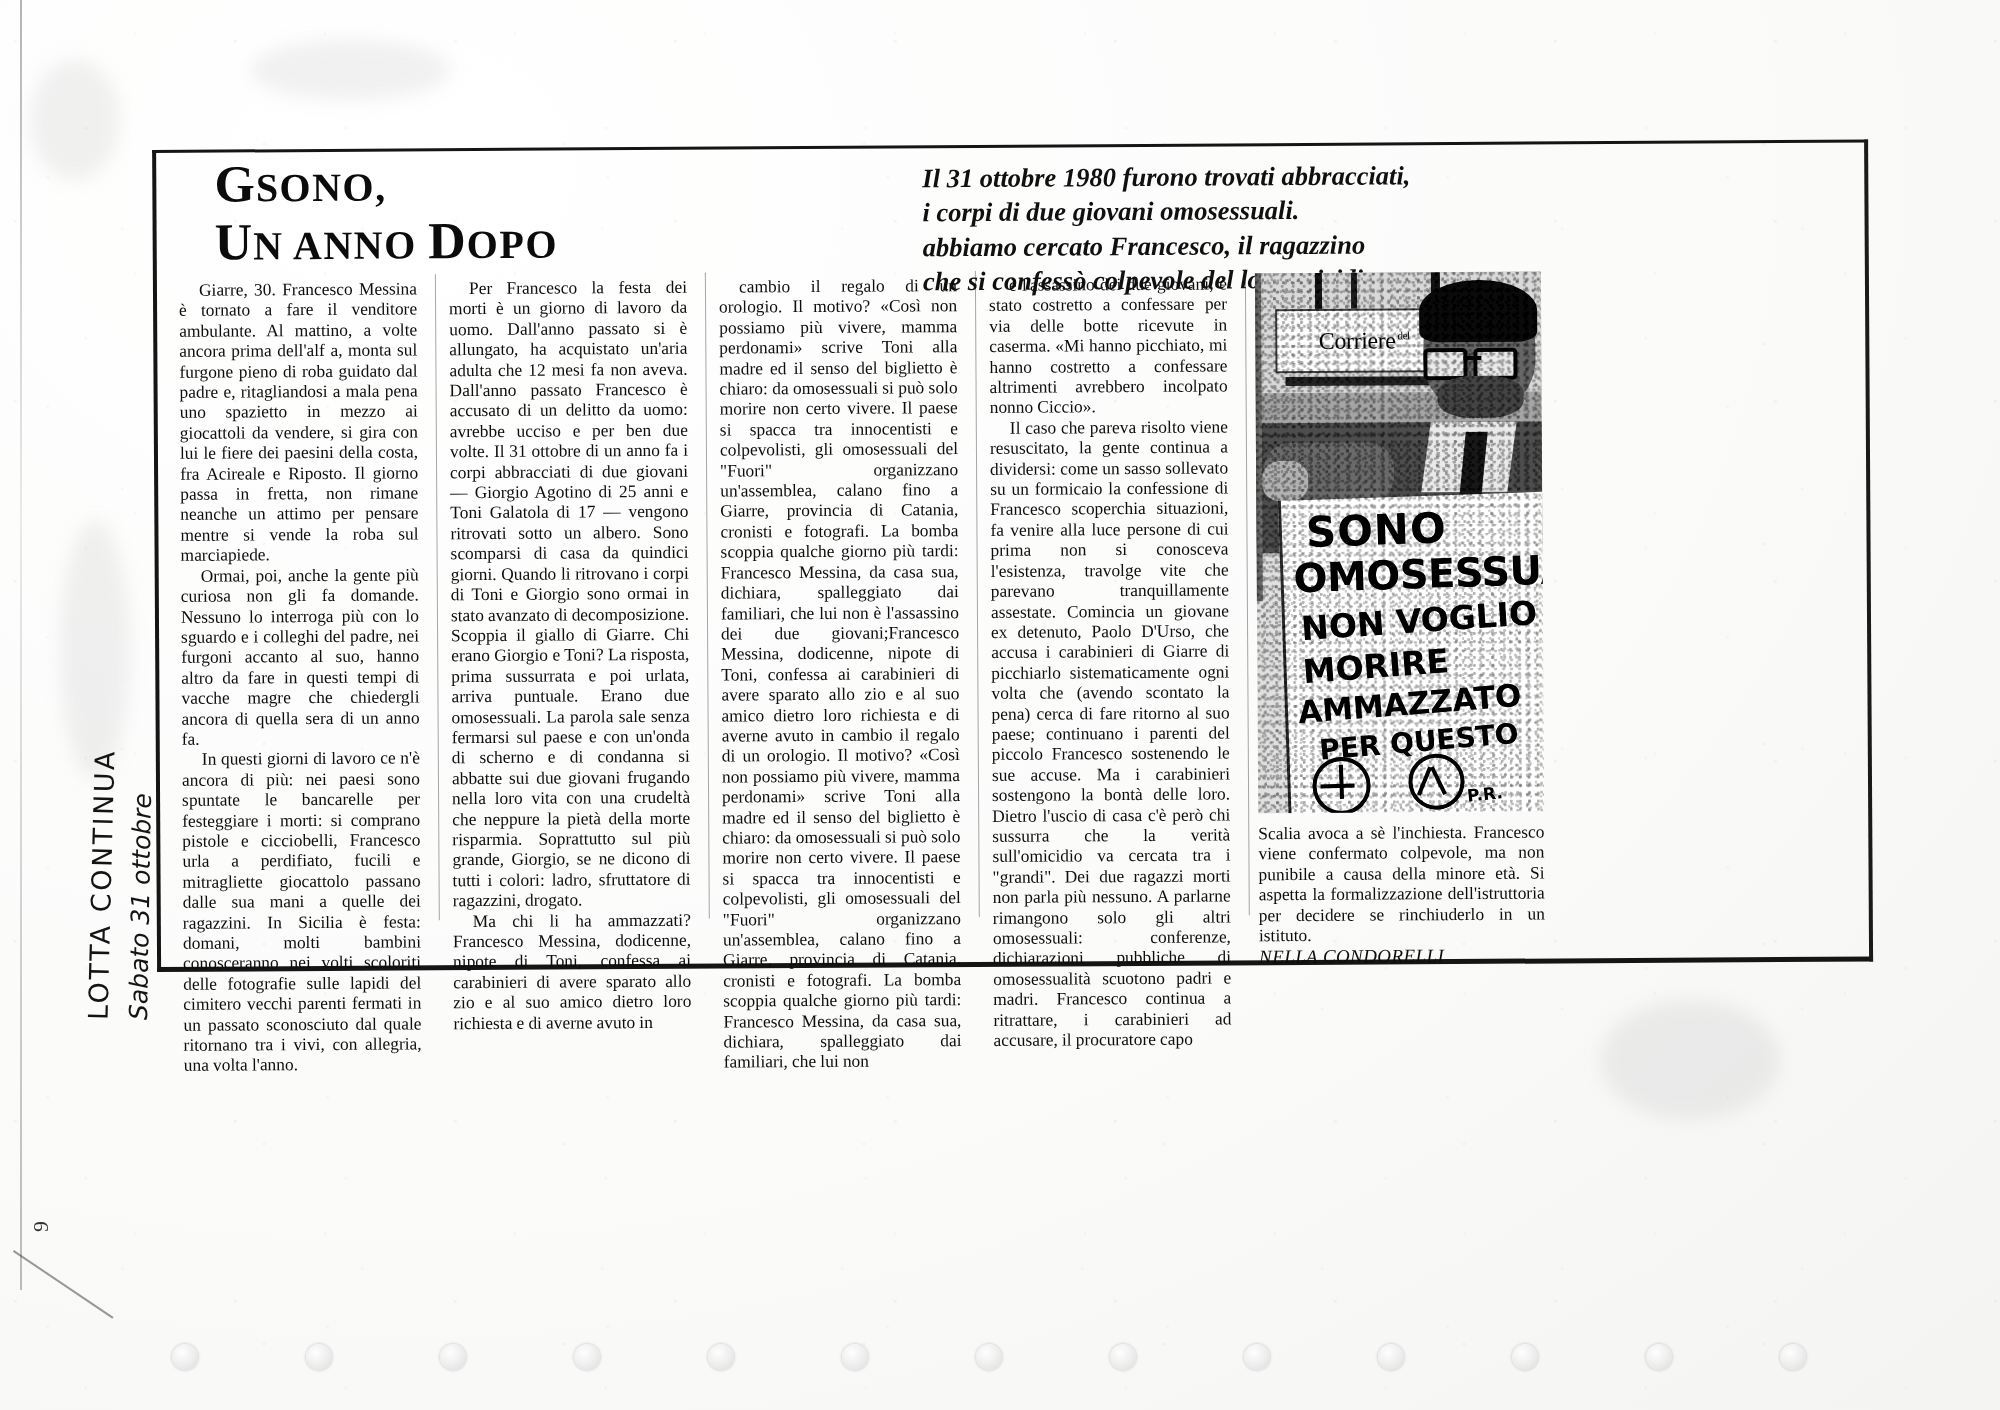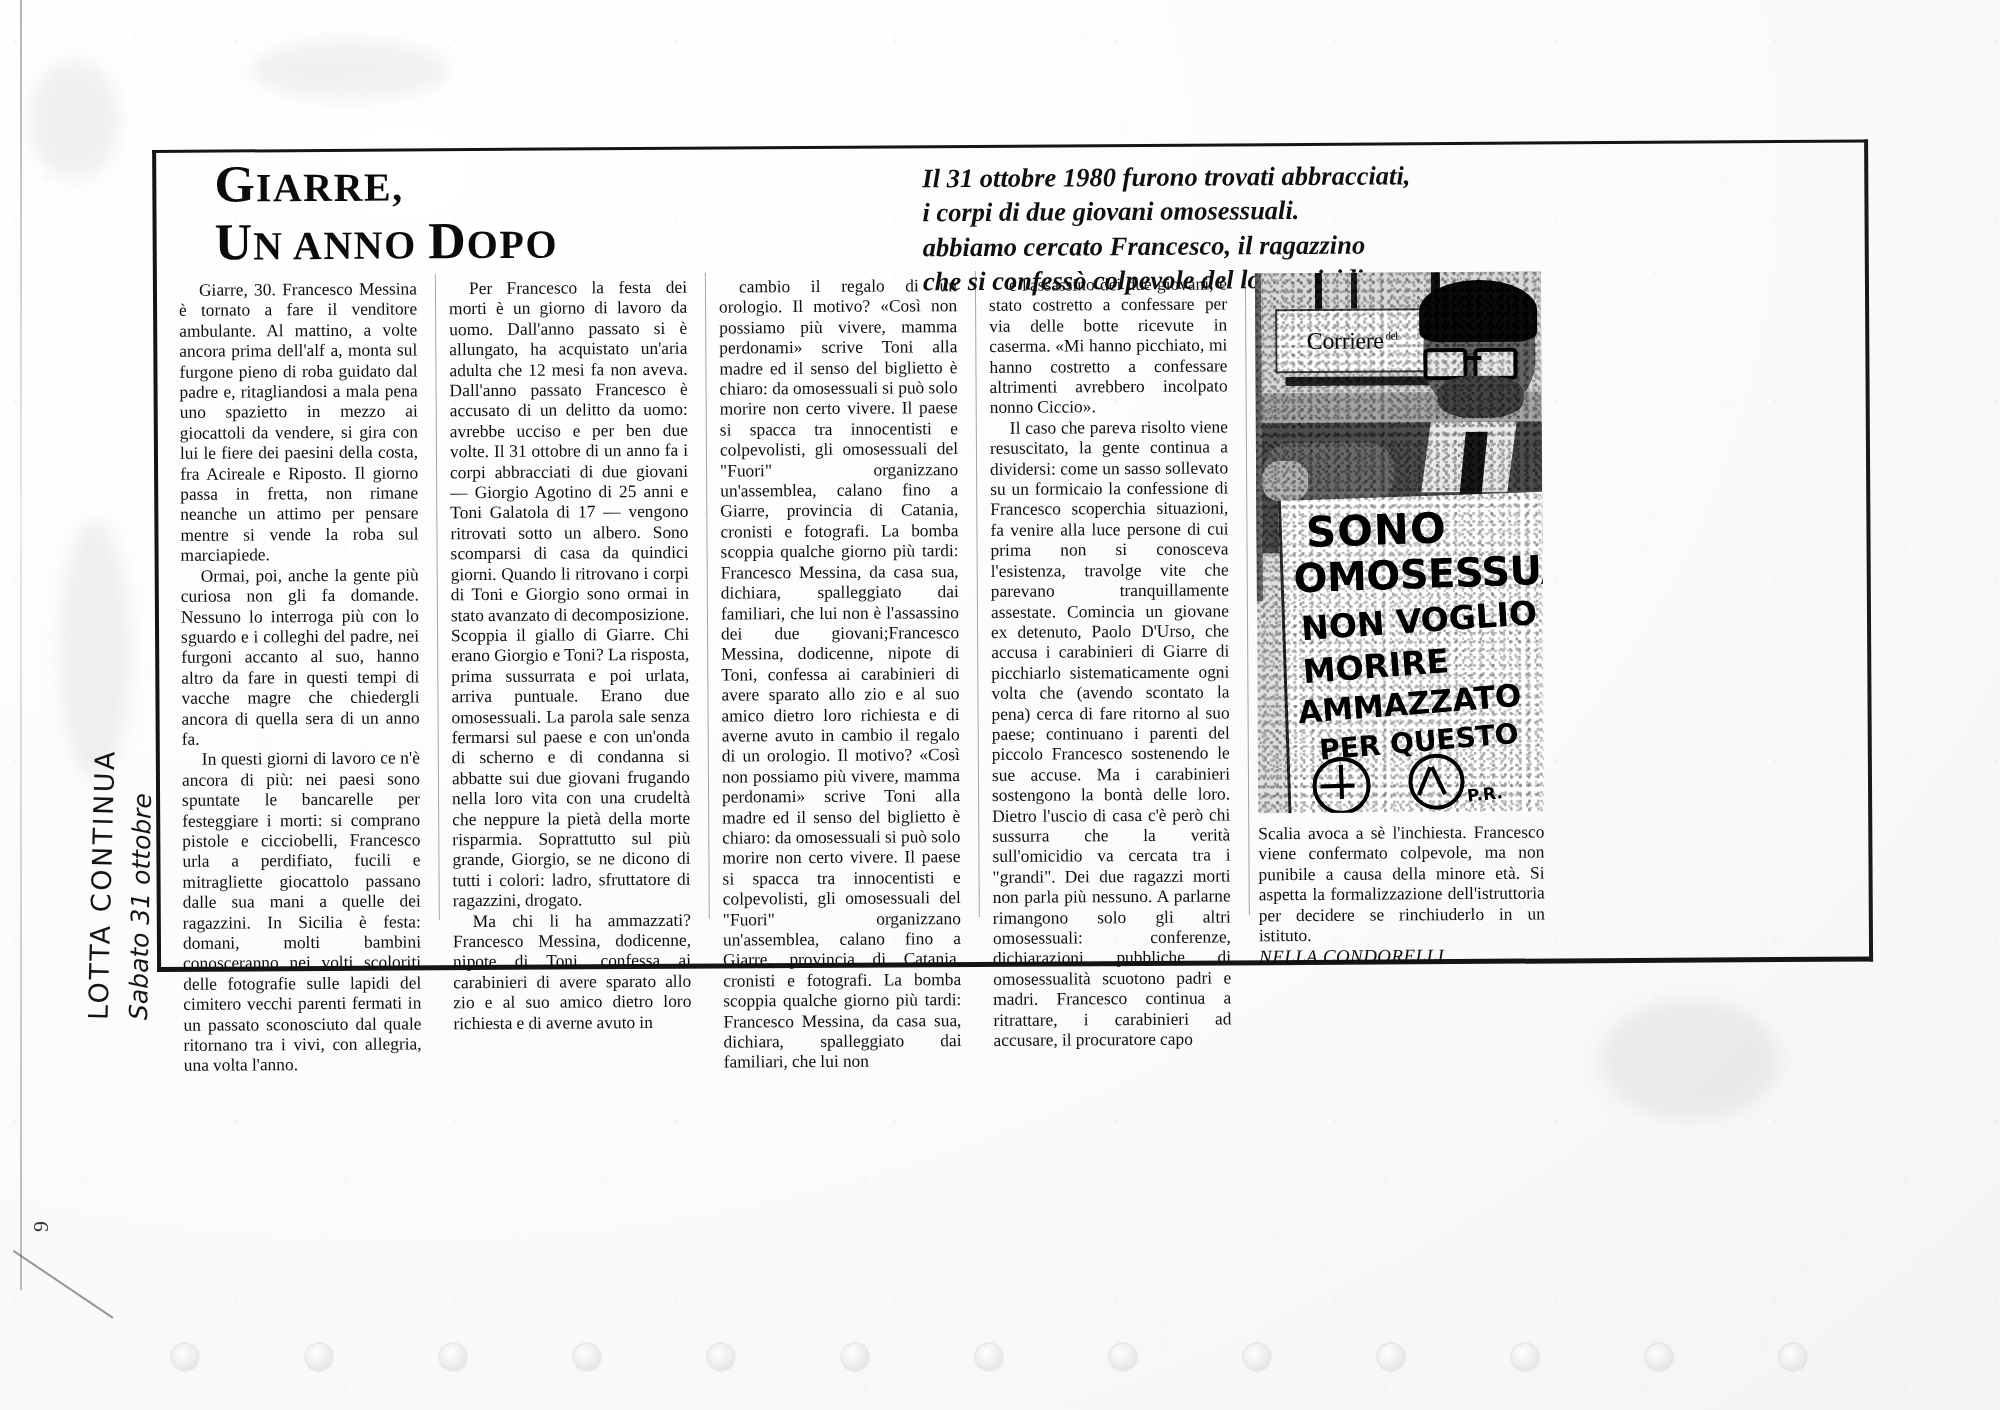--- a/index.html
+++ b/index.html
@@ -127,21 +127,21 @@
   
   #ph-scene{position:absolute;left:0;top:0;right:0;height:268px;background:#9e9e9e;}
   #ph-wall{position:absolute;left:0;top:0;right:0;height:120px;background:#c9c9c9;}
   #ph-banner{
     position:absolute;left:20px;top:36px;width:150px;height:60px;
     background:#e8e8e6;border:2px solid #4a4a4a;
     display:flex;align-items:center;justify-content:center;
   }
   #ph-banner span{
     font-family:"Liberation Serif", serif;
-    font-size:24px;color:#1d1d1d;font-weight:400;letter-spacing:-.4px;
+    font-size:24px;color:#1d1d1d;font-weight:400;letter-spacing:-.4px;margin-left:12px;
   }
   #ph-banner span small{font-size:11px;vertical-align:super;margin-left:2px;}
   #ph-pole1{position:absolute;left:60px;top:0;width:7px;height:48px;background:#2a2a2a;}
   #ph-pole2{position:absolute;left:96px;top:0;width:6px;height:42px;background:#2f2f2f;}
   #ph-pole3{position:absolute;left:176px;top:0;width:9px;height:54px;background:#262626;}
   #ph-bar{position:absolute;left:30px;top:104px;width:150px;height:9px;background:#343434;}
   #ph-head{
     position:absolute;right:6px;top:14px;width:112px;height:126px;
     background:#6b6b6b;border-radius:48% 48% 42% 42%;
   }
@@ -291,21 +291,21 @@
   <div id="clip-inner">
 
     <div class="rule-top"></div>
     <div class="rule-bottom"></div>
     <div class="rule-left"></div>
     <div class="rule-right"></div>
 
     <div id="masthead">
       <div id="headline">
         <span class="hl-line" id="hl1">
-          <span class="cap">G</span><span class="sc">IARRE,</span>
+          <span class="cap">G</span><span class="sc">SONO,</span>
         </span>
         <span class="hl-line" id="hl2">
           <span class="cap">U</span><span class="sc">N ANNO </span><span class="cap">D</span><span class="sc">OPO</span>
         </span>
       </div>
 
       <div id="subhead">
         <div>Il 31 ottobre 1980 furono trovati abbracciati,</div>
         <div>i corpi di due giovani omosessuali.</div>
         <div>abbiamo cercato Francesco, il ragazzino</div>

